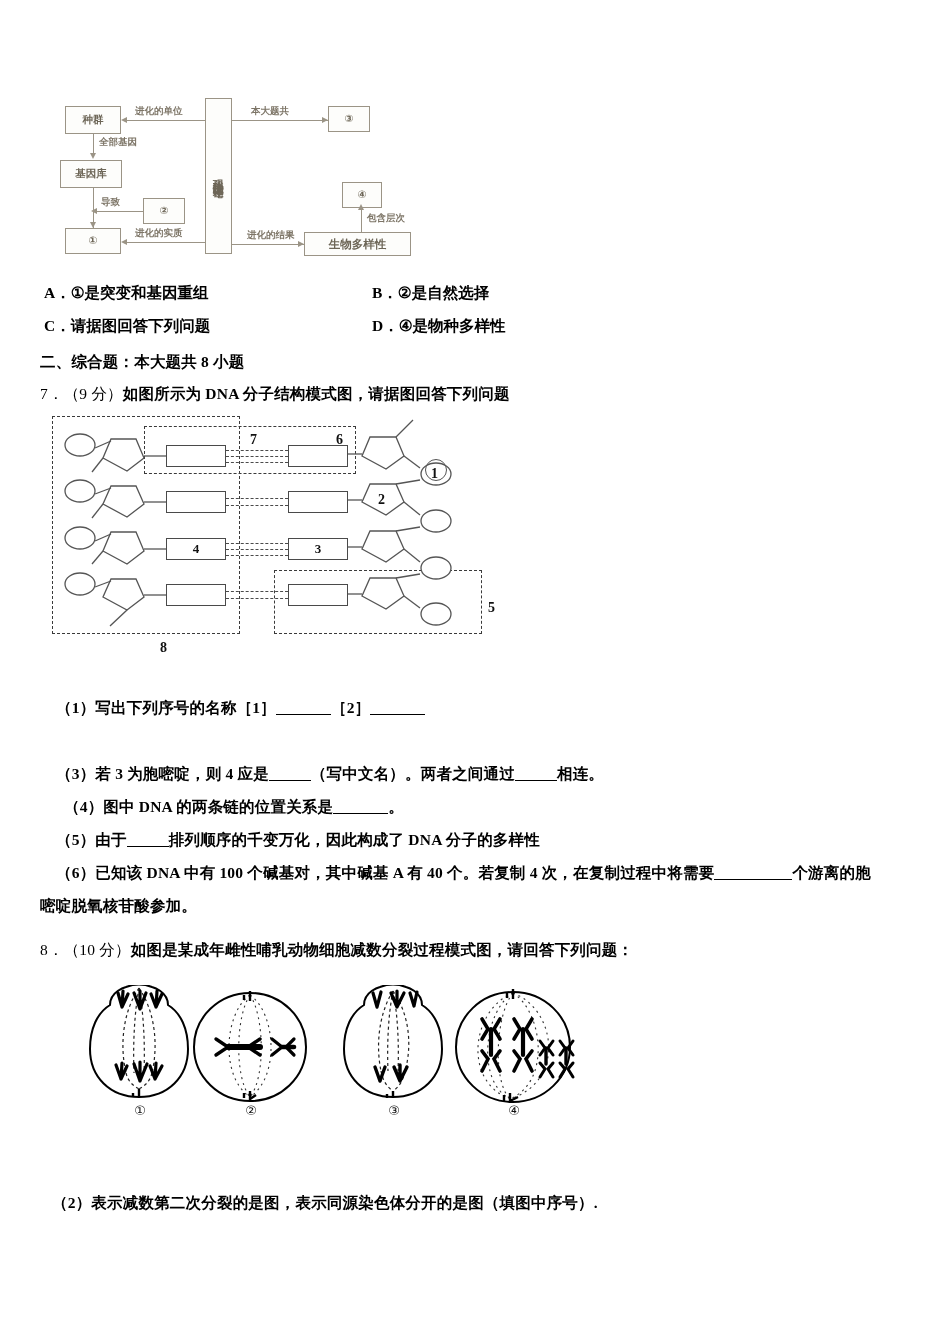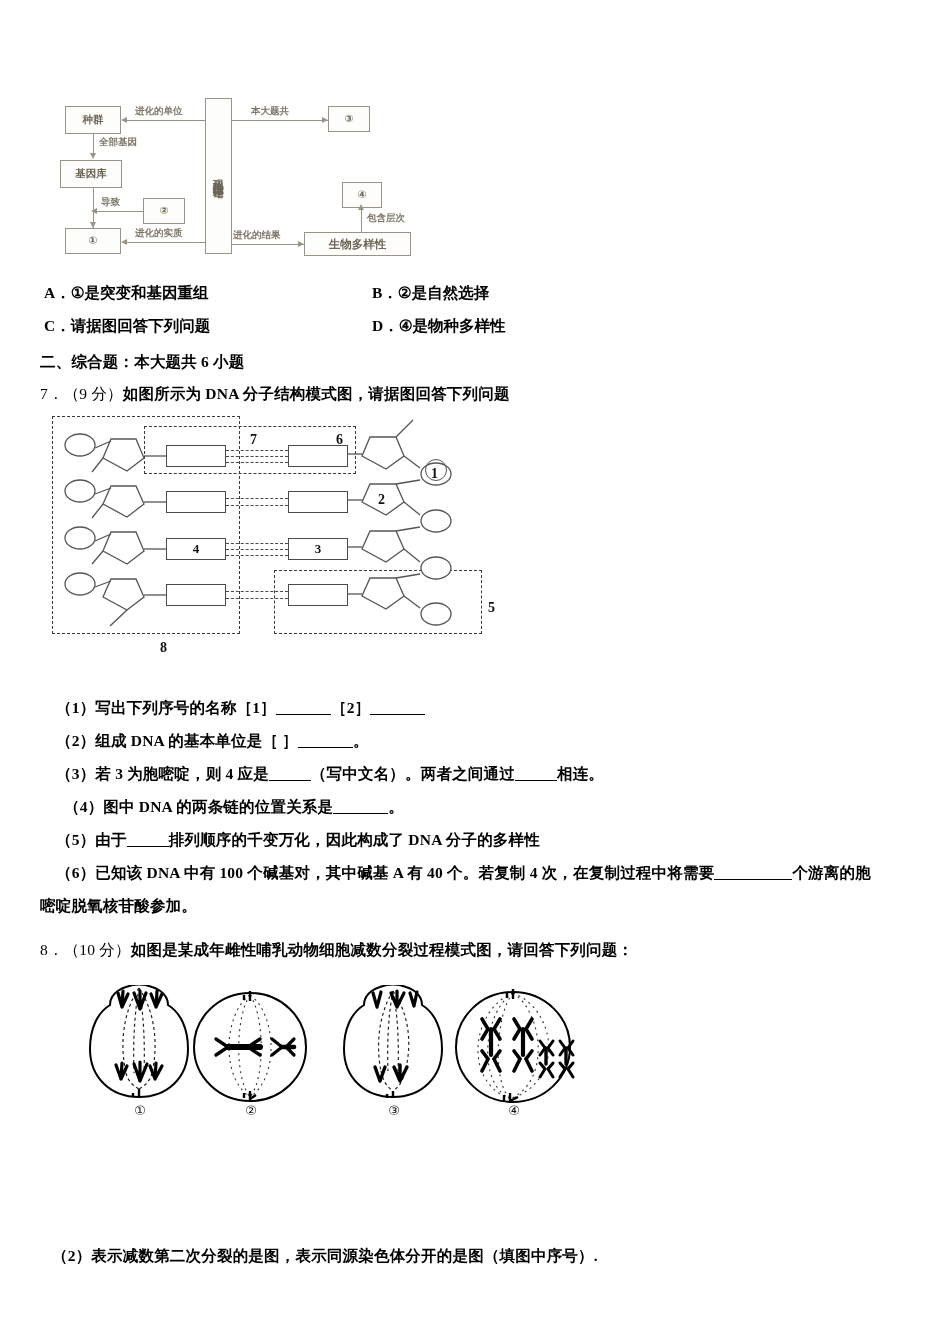--- a/index.html
+++ b/index.html
@@ -234,41 +234,41 @@
     <div class="hline" style="left:68px; top:154px; width:82px;"></div>
     <div class="arr arr-l" style="left:66px; top:150.5px;"></div>
     <div class="elabel" style="left:80px; top:139px;">进化的实质</div>
 
     <div class="hline" style="left:177px; top:32px; width:96px;"></div>
     <div class="arr arr-r" style="left:267px; top:28.5px;"></div>
     <div class="elabel" style="left:196px; top:17px;">本大题共</div>
 
     <div class="hline" style="left:177px; top:156px; width:72px;"></div>
     <div class="arr arr-r" style="left:243px; top:152.5px;"></div>
-    <div class="elabel" style="left:178px; top:141px;">进化的结果</div>
+    <div class="elabel" style="left:192px; top:141px;">进化的结果</div>
 
     <div class="vline" style="left:306px; top:120px; height:24px;"></div>
     <div class="arr arr-u" style="left:302.5px; top:116px;"></div>
     <div class="elabel" style="left:312px; top:124px;text-align:right;">包含层次</div>
   </div>
 
   <div class="choice" style="left:44px; top:283px;">
     <span class="lab">A．</span><span>①是突变和基因重组</span>
   </div>
   <div class="choice" style="left:372px; top:283px;">
     <span class="lab">B．</span><span>②是自然选择</span>
   </div>
   <div class="choice" style="left:44px; top:316px;">
     <span class="lab">C．</span><span>请据图回答下列问题</span>
   </div>
   <div class="choice" style="left:372px; top:316px;">
     <span class="lab">D．</span><span>④是物种多样性</span>
   </div>
 
-  <div class="qtext bold" style="left:40px; top:350px;">二、综合题：本大题共 6 小题</div>
+  <div class="qtext bold" style="left:40px; top:350px;">二、综合题：本大题共 8 小题</div>
 
   <div class="qtext" style="left:40px; top:382px;">
     <span>7．</span><span>（9 分）</span><span class="bold">如图所示为 DNA 分子结构模式图，请据图回答下列问题</span>
   </div>
 
   <div id="dna-diagram">
 
     <div class="dash" style="left:4px; top:4px; width:188px; height:218px;"></div>
     <div class="dnum" style="left:112px; top:228px;">8</div>
 
@@ -365,23 +365,20 @@
     <div class="dnum" style="left:383px; top:54px;">1</div>
     <div class="dnum" style="left:330px; top:80px;">2</div>
   </div>
 
   <div style="position:absolute; left:425px; top:459px; width:20px; height:20px; border:1.3px solid #555; border-radius:50%;"></div>
 
   <div class="qtext bold" style="left:56px; top:696px;">
     <span>（1）</span>写出下列序号的名称［1］<span class="blank-m"></span>［2］<span class="blank-m"></span>
   </div>
 
-  <div class="qtext bold" style="left:56px; top:729px;">
-    <span>（2）</span>组成 DNA 的基本单位是［ ］<span class="blank-m"></span>。
-  </div>
 
   <div class="qtext bold" style="left:56px; top:762px;">
     <span>（3）</span>若 3 为胞嘧啶，则 4 应是<span class="blank-s"></span>（写中文名）。两者之间通过<span class="blank-s"></span>相连。
   </div>
 
   <div class="qtext bold" style="left:64px; top:795px;text-align:right;">
     <span>（4）</span>图中 DNA 的两条链的位置关系是<span class="blank-m"></span>。
   </div>
 
   <div class="qtext bold" style="left:56px; top:828px;">
@@ -522,17 +519,17 @@
         </g>
       </g>
     </svg>
 
     <div class="cell-num" style="left:80px; top:118px; width:24px;">①</div>
     <div class="cell-num" style="left:191px; top:118px; width:24px;">②</div>
     <div class="cell-num" style="left:334px; top:118px; width:24px;">③</div>
     <div class="cell-num" style="left:454px; top:118px; width:24px;">④</div>
   </div>
 
-  <div class="qtext bold" style="left:52px; top:1244px;">
+  <div class="qtext bold" style="left:52px; top:1191px;">
     <span>（2）</span><span>表示减数第二次分裂的是图，表示同源染色体分开的是图（填图中序号）.</span>
   </div>
 
 </div>
 
 </body></html>

